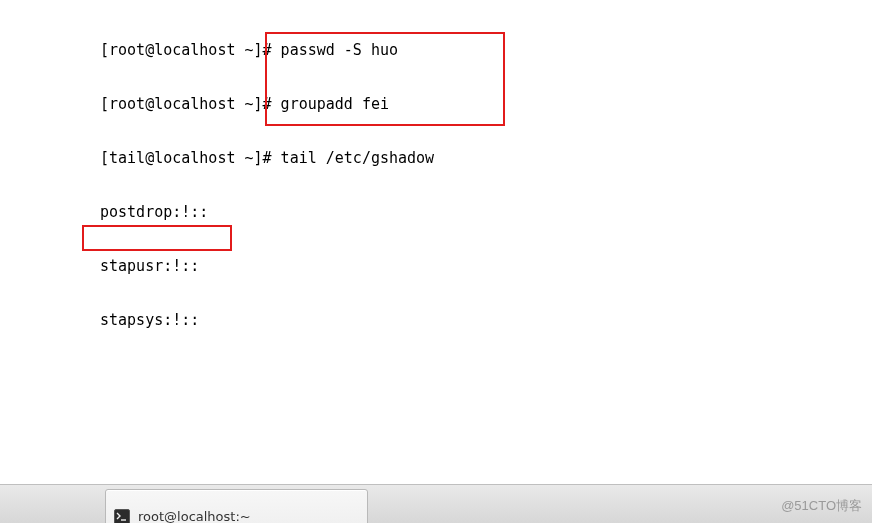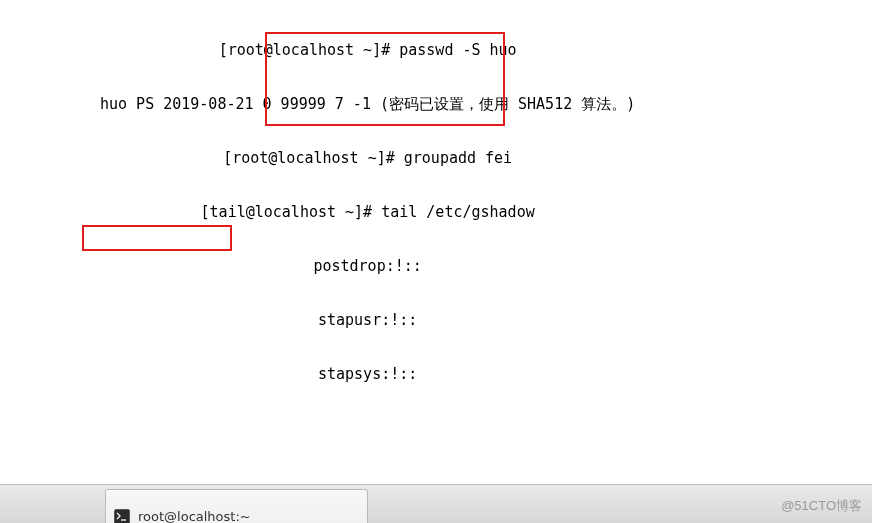--- a/index.html
+++ b/index.html
@@ -14,21 +14,21 @@
     overflow: hidden;
     position: relative;
   }
   .terminal {
     position: absolute;
     left: 100px;
     top: 5px;
     white-space: pre;
     color: #000;
   }
-  .ln { display: block; height: 18px; text-align: center; }
+  .ln { display: block; height: 18px; }
   .annot {
     position: absolute;
     border: 2px solid #e21b1b;
     box-sizing: border-box;
     pointer-events: none;
   }
   #box-top { left: 265px; top: 32px; width: 240px; height: 94px; }
   #box-mid { left: 82px;  top: 225px; width: 150px; height: 26px; }
 
   .taskbar {
@@ -69,21 +69,20 @@
     font-size: 13px;
     color: #9a9a9a;
     text-align: center;
   }
 </style>
 </head>
 <body>
 
 <div class="terminal">
   <span class="ln">[root@localhost ~]# passwd -S huo</span>
-  <span class="ln">huo PS 2019-08-21 0 99999 7 -1 (密码已设置，使用 SHA512 算法。)</span>
   <span class="ln">[root@localhost ~]# groupadd fei</span>
   <span class="ln">[tail@localhost ~]# tail /etc/gshadow</span>
   <span class="ln">postdrop:!::</span>
   <span class="ln">stapusr:!::</span>
   <span class="ln">stapsys:!::</span>
   
   
   
   
   

